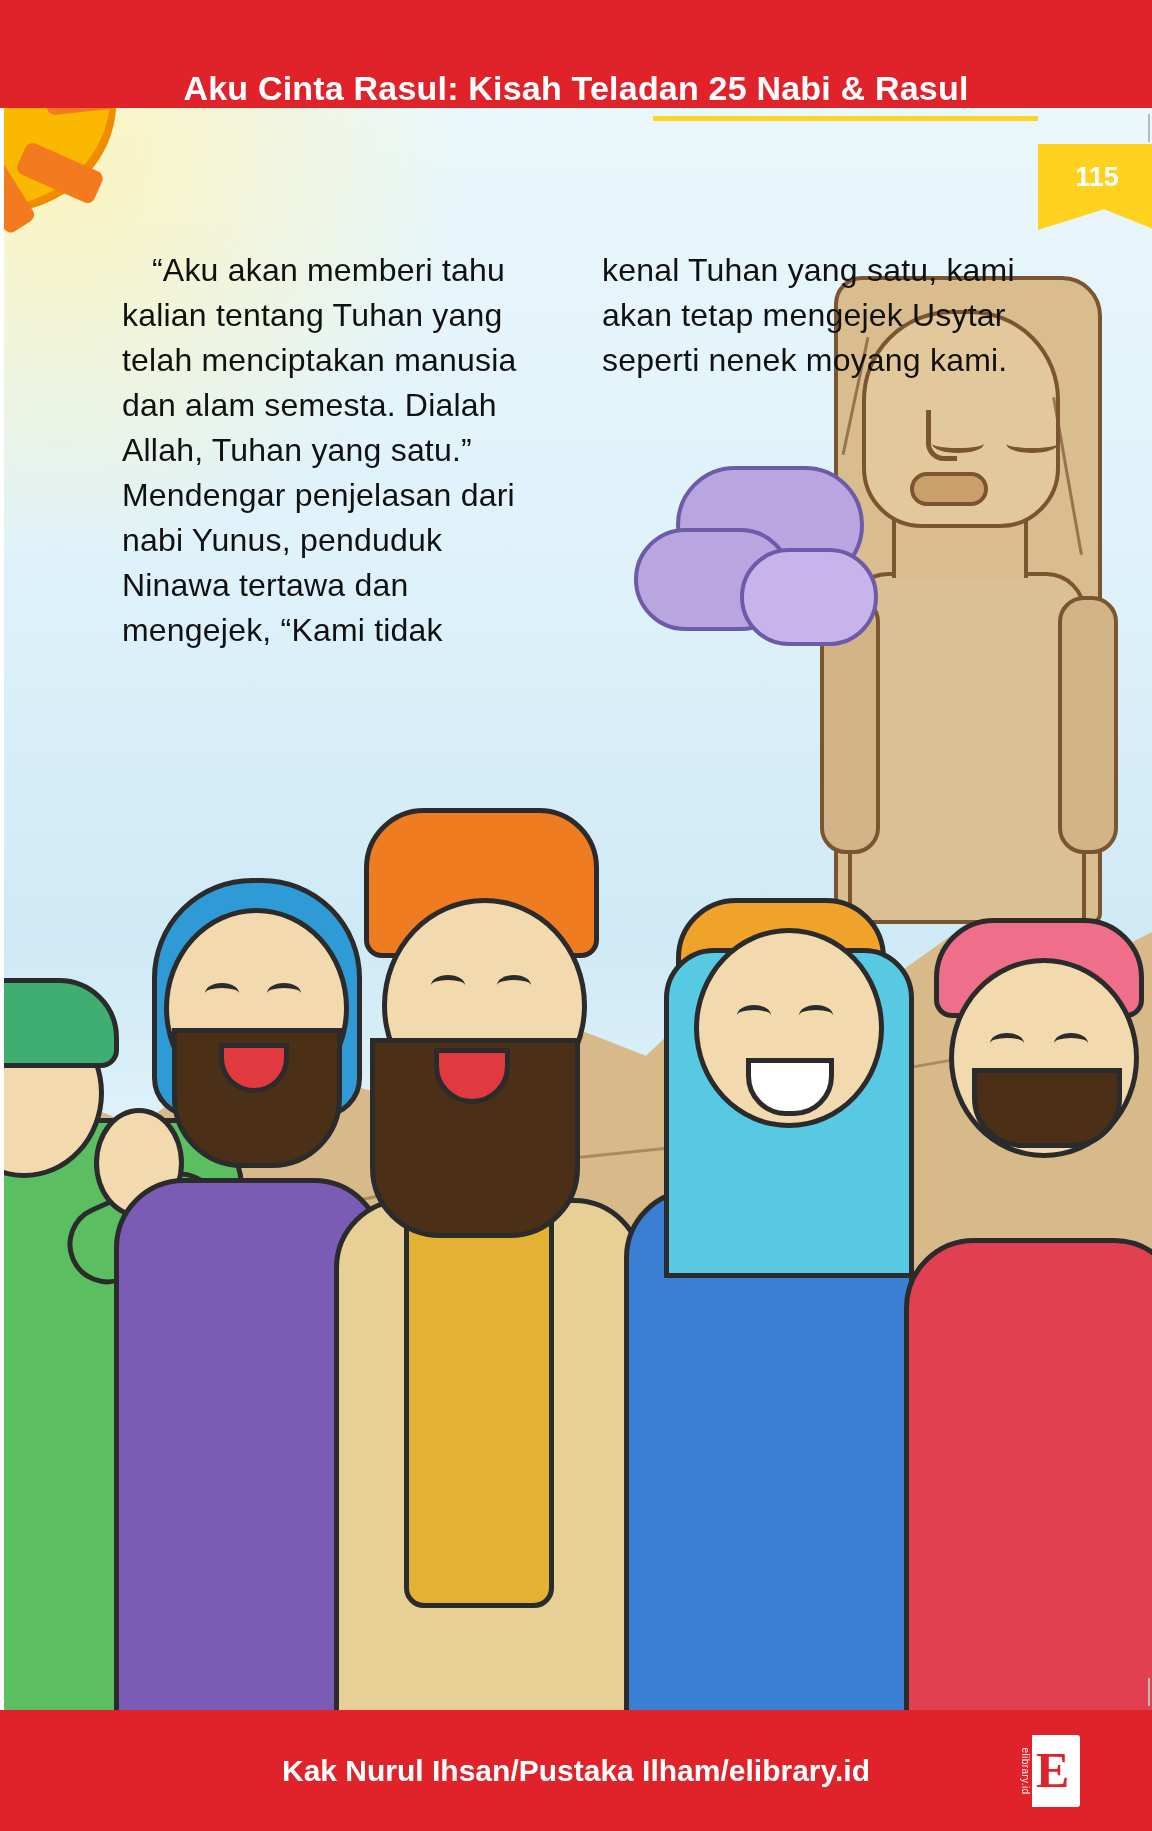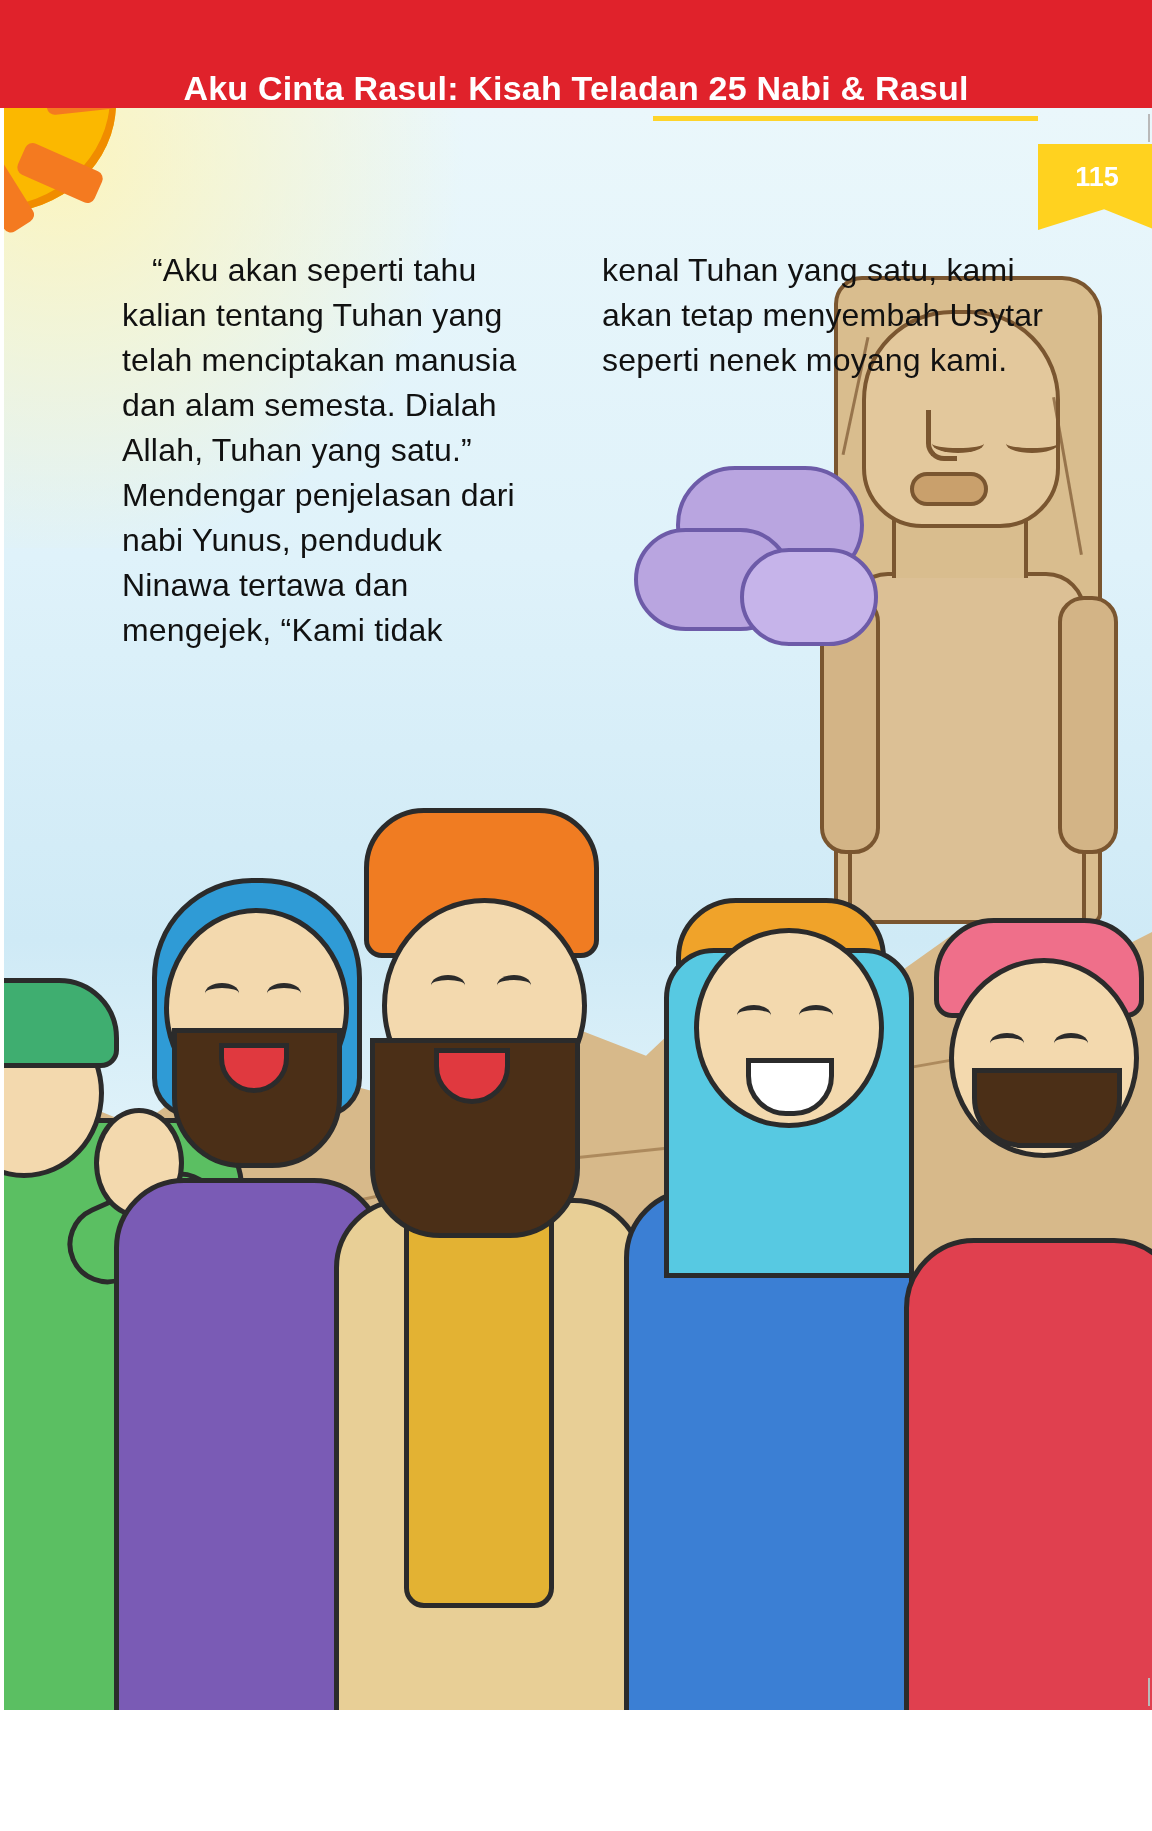--- a/index.html
+++ b/index.html
@@ -468,25 +468,35 @@
       <div class="turban" style="left:930px; top:810px; width:200px; height:90px; background:#ef6f8a;"></div>
       <div class="head" style="left:945px; top:850px; width:180px; height:190px;">
         <div class="eye-closed" style="left:36px; top:70px;"></div>
         <div class="eye-closed" style="left:100px; top:70px;"></div>
       </div>
       <div class="beard" style="left:968px; top:960px; width:140px; height:70px; border-radius:0 0 50px 50px;"></div>
     </div>
 
     <div class="text-layer">
       <div class="col col-left">
-        <p class="indent">“Aku akan seperti tahu kalian tentang Tuhan yang telah menciptakan manusia dan alam semesta. Dialah Allah, Tuhan yang satu.” Mendengar penjelasan dari nabi Yunus, penduduk Ninawa tertawa dan mengejek, “Kami tidak</p>
+        <p class="indent">“Aku akan memberi tahu kalian tentang Tuhan yang telah menciptakan manusia dan alam semesta. Dialah Allah, Tuhan yang satu.” Mendengar penjelasan dari nabi Yunus, penduduk Ninawa tertawa dan mengejek, “Kami tidak</p>
       </div>
       <div class="col col-right">
-        <p>kenal Tuhan yang satu, kami akan tetap menyembah Usytar seperti nenek moyang kami.</p>
+        <p>kenal Tuhan yang satu, kami akan tetap mengejek Usytar seperti nenek moyang kami.</p>
       </div>
     </div>
 
     <div class="edge-tick" style="right:6px; top:6px;"></div>
     <div class="edge-tick" style="right:6px; bottom:4px;"></div>
   </div>
 
+  <div class="footer-bar">
+    <div class="footer-credit">Kak Nurul Ihsan/Pustaka Ilham/elibrary.id</div>
+    <div class="footer-logo">
+      <div class="book"></div>
+      <div class="spine">
+        <div class="vert-text">elibrary.id</div>
+      </div>
+      <div class="e-letter">E</div>
+    </div>
+  </div>
 
 </div>
 
 </body></html>

